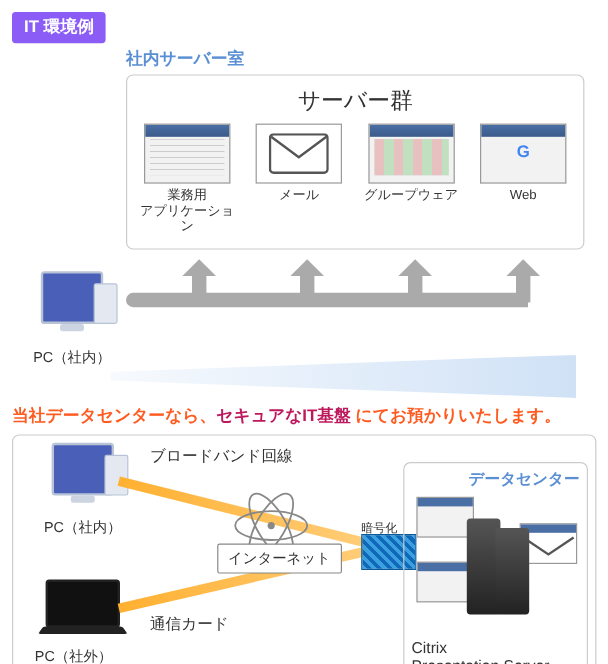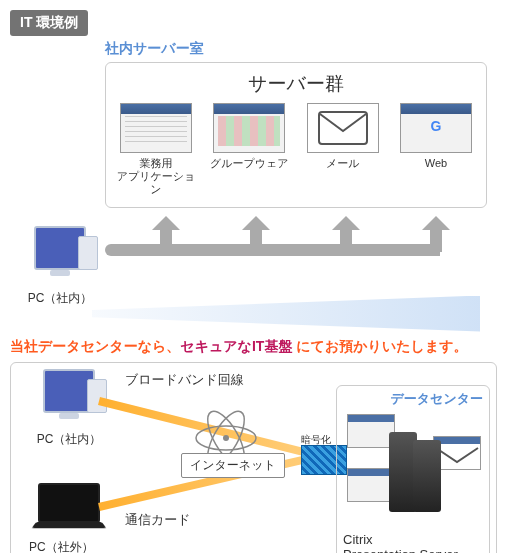--- a/index.html
+++ b/index.html
@@ -6,21 +6,21 @@
     margin: 0;
     padding: 10px;
     font-family: "MS PGothic", "Hiragino Kaku Gothic Pro", sans-serif;
     background: #fff;
     width: 487px;
     font-size: 12px;
     color: #333;
   }
   .badge {
     display: inline-block;
-    background: #737373;
+    background: #8b5cf6;
     color: #fff;
     font-weight: bold;
     padding: 4px 10px;
     border-radius: 3px;
     font-size: 14px;
   }
   .section-title {
     color: #5a8fd4;
     font-weight: bold;
     font-size: 14px;
@@ -190,33 +190,33 @@
   <div class="server-title">サーバー群</div>
   <div class="server-row">
     <div class="server-item">
       <div class="thumb">
           <div class="thumb-lines"></div>
         </div>
       <div class="item-label" style="white-space:pre-line">業務用
 アプリケーション</div>
     </div>
     <div class="server-item">
-      <div class="thumb">
-          <div class="thumb-lines" style="background:repeating-linear-gradient(90deg,#e8c0c0 0,#e8c0c0 8px,#c0e0c0 8px,#c0e0c0 16px),repeating-linear-gradient(#ccc 0,#ccc 1px,transparent 1px,transparent 5px)"></div>
-        </div>
-      <div class="item-label">グループウェア</div>
-    </div>
-    <div class="server-item">
       <div class="thumb thumb-mail">
         <svg viewBox="0 0 50 34">
             <rect x="1" y="1" width="48" height="32" fill="#fff" stroke="#555" stroke-width="2" rx="3"></rect>
             <path d="M2 3 L25 20 L48 3" fill="none" stroke="#555" stroke-width="2"></path>
           </svg>
       </div>
       <div class="item-label">メール</div>
+    </div>
+    <div class="server-item">
+      <div class="thumb">
+          <div class="thumb-lines" style="background:repeating-linear-gradient(90deg,#e8c0c0 0,#e8c0c0 8px,#c0e0c0 8px,#c0e0c0 16px),repeating-linear-gradient(#ccc 0,#ccc 1px,transparent 1px,transparent 5px)"></div>
+        </div>
+      <div class="item-label">グループウェア</div>
     </div>
     <div class="server-item">
       <div class="thumb thumb-google"></div>
       <div class="item-label">Web</div>
     </div>
   </div>
 </div>
 
 <div class="arrows-row">
   <div class="hbar"></div>

